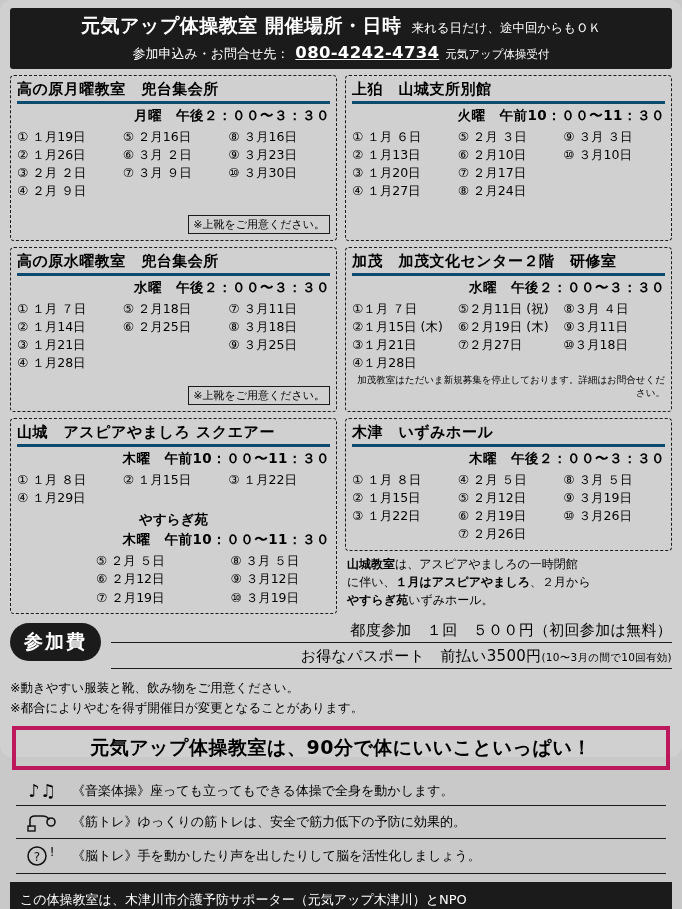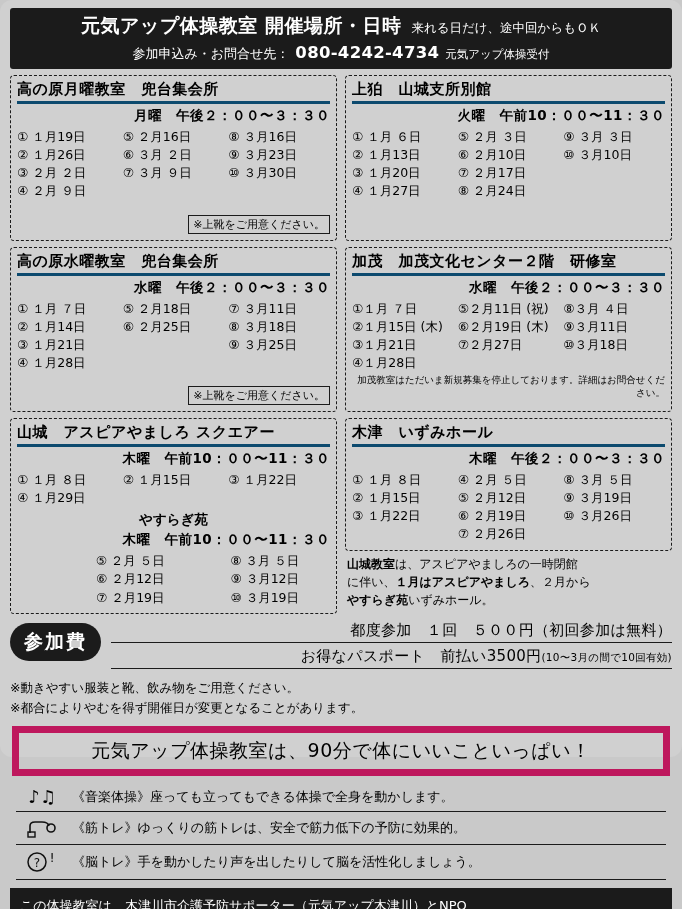--- a/index.html
+++ b/index.html
@@ -24,21 +24,21 @@
     background:#1b1b1b;color:#fff;
     border-radius:3px;
     padding:5px 8px 6px 8px;
     margin:2px 0 6px 0;
   }
   .hdr-line1{display:flex;align-items:baseline;justify-content:center;gap:10px;}
   .hdr-title{font-size:19px;font-weight:bold;letter-spacing:0.5px;}
   .hdr-sub{font-size:12.5px;}
   .hdr-line2{display:flex;align-items:baseline;justify-content:center;gap:6px;margin-top:4px;}
   .hdr-contact-label{font-size:13px;}
-  .hdr-tel{font-size:16.5px;font-weight:bold;letter-spacing:0.3px;}
+  .hdr-tel{font-size:16.5px;font-weight:bold;letter-spacing:0.3px;text-decoration:underline;}
   .hdr-tel-note{font-size:11.5px;}
 
   
   .grid{
     display:grid;
     grid-template-columns:1fr 1fr;
     gap:6px 8px;
   }
   .card{
     border:1.5px dashed #1b1b1b;
@@ -125,24 +125,24 @@
     border-bottom:1px solid #1b1b1b;
     padding-bottom:2px;
     margin-bottom:4px;
     letter-spacing:0.3px;
   }
   .fee-line .tiny{font-size:10.5px;}
   .fee-notes{font-size:12.5px;line-height:1.6;margin-top:5px;}
 
   
   .banner{
-    border:7px solid #be185d;
+    border:4px solid #be185d;
     text-align:center;
     font-size:19px;
-    font-weight:normal;
+    font-weight:bold;
     padding:5px 0;
     margin:8px 2px 7px 2px;
     letter-spacing:0.5px;
   }
 
   
   .bullets{margin:0 6px;}
   .bullet{
     display:flex;align-items:center;gap:10px;
     border-bottom:1px solid #1b1b1b;

